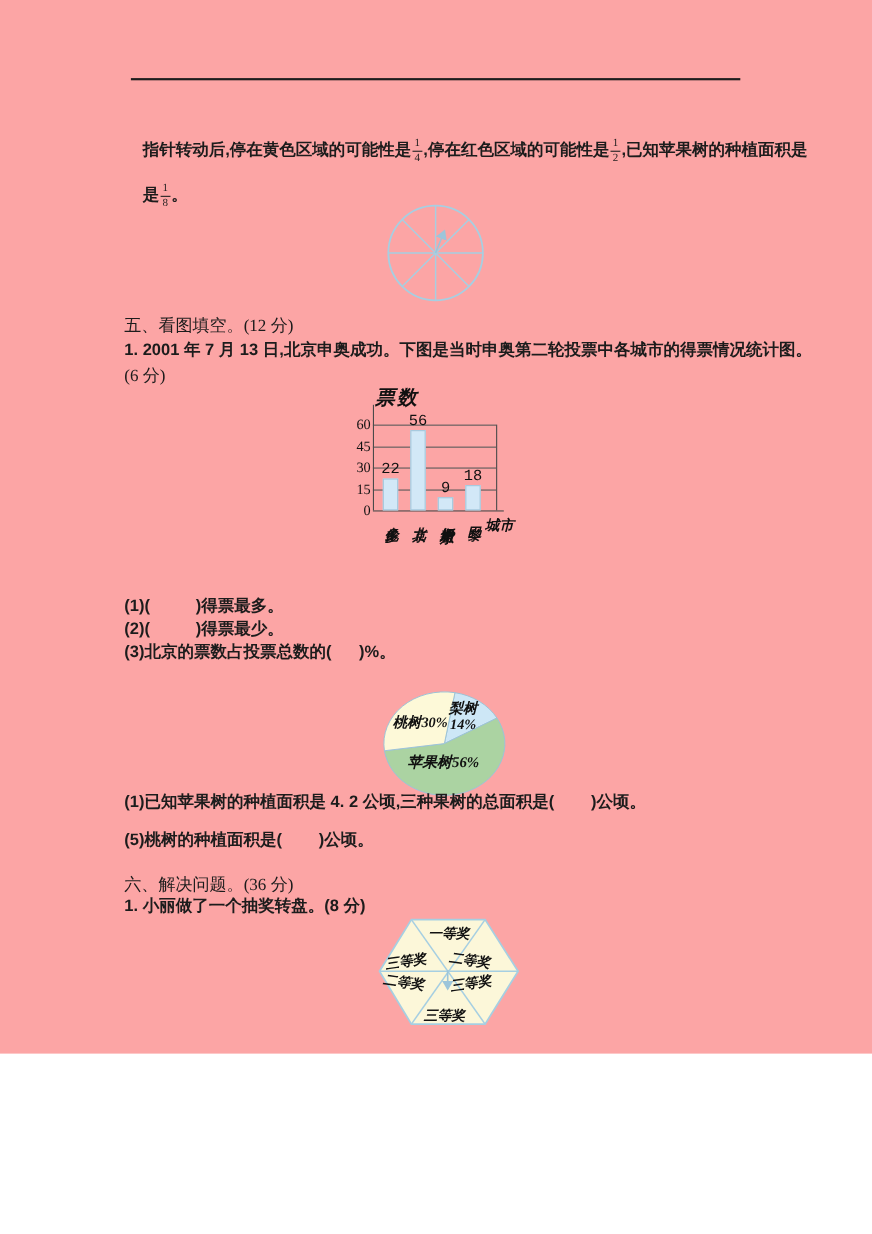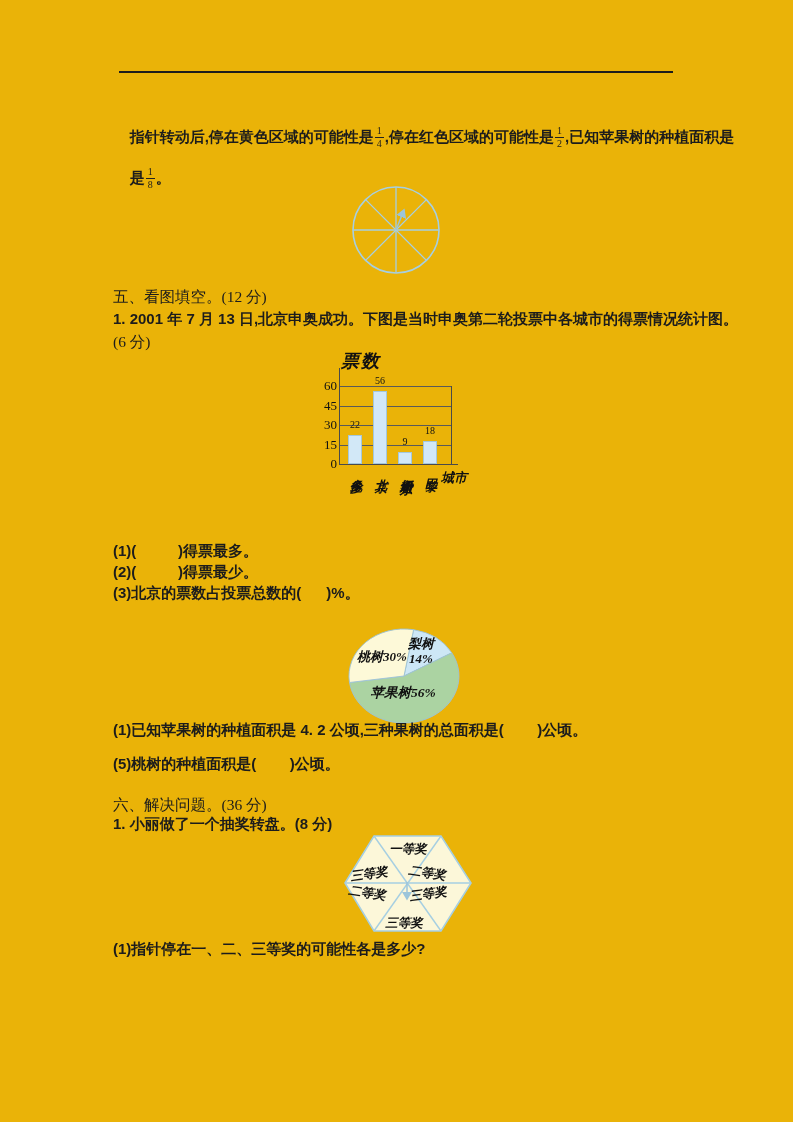--- a/index.html
+++ b/index.html
@@ -1,35 +1,35 @@
 <!DOCTYPE html>
 <html><head>
 <meta charset="utf-8">
 <style>
   html,body{margin:0;padding:0;background:#ffffff;}
-  #page{position:relative;width:793px;height:1122px;background:#eab308;overflow:hidden;
+  #page{position:relative;width:793px;height:958px;background:#fca5a5;overflow:hidden;
         font-family:"Liberation Sans",sans-serif;color:#1c1c1c;}
   .abs{position:absolute;}
   .hei{font-weight:bold;font-size:15px;line-height:20px;white-space:pre;}
   .song{font-family:"Liberation Serif",serif;font-weight:normal;font-size:15.5px;line-height:20px;white-space:pre;}
   .divider{height:1.5px;background:#1d1d1d;}
   
   .frac{display:inline-block;vertical-align:-5px;text-align:center;
         font-family:"Liberation Serif",serif;font-size:10px;line-height:1;margin:0 1px;font-weight:normal;}
   .frac .num{display:block;border-bottom:1px solid #222;padding:0 2px 1px;}
   .frac .den{display:block;padding-top:1px;}
   
   #bar-chart{left:325px;top:348px;width:190px;height:200px;}
   #bar-chart .axis{position:absolute;background:#4a4a4a;}
   #bar-chart .grid{position:absolute;height:1px;background:#5a5a5a;}
   #bar-chart .bar{position:absolute;box-sizing:border-box;}
   #bar-chart .tick{position:absolute;width:26px;text-align:right;
         font-family:"Liberation Serif",serif;font-size:13px;color:#111;}
   #bar-chart .val{position:absolute;width:22px;text-align:center;
-        font-family:Liberation Serif, serif;font-size:10px;color:#111;}
+        font-family:Liberation Mono, monospace;font-size:14px;color:#111;}
   #bar-chart .cat{position:absolute;writing-mode:vertical-rl;text-orientation:upright;
         width:15px;text-align:left;font-family:"Liberation Serif",serif;font-style:italic;
         font-weight:600;font-size:12.5px;line-height:15px;color:#111;letter-spacing:1px;}
   .kai{font-family:"Liberation Serif",serif;font-style:italic;font-weight:600;color:#111;}
   
   .pie-label{position:absolute;font-family:"Liberation Serif",serif;font-style:italic;
         font-weight:600;color:#111;text-align:center;}
   
   .hex-label{position:absolute;width:52px;text-align:center;font-family:"Liberation Serif",serif;
         font-style:italic;font-weight:600;font-size:12.5px;color:#111;}
@@ -137,15 +137,14 @@
       <line x1="67" y1="53" x2="67" y2="70" stroke="#9cc5da" stroke-width="1.5" marker-end="url(#arrow-head2)"></line>
     </svg>
     <div class="hex-label" style="left:42px;top:12px;">一等奖</div>
     <div class="hex-label" style="left:3px;top:37px;transform:rotate(-8deg);">三等奖</div>
     <div class="hex-label" style="left:61px;top:36px;transform:rotate(8deg);">二等奖</div>
     <div class="hex-label" style="left:1px;top:56px;transform:rotate(8deg);">二等奖</div>
     <div class="hex-label" style="left:62px;top:57px;transform:rotate(-8deg);">三等奖</div>
     <div class="hex-label" style="left:38px;top:86px;">三等奖</div>
   </div>
 
-  <div class="abs hei" style="left:113px;top:939px;">(1)指针停在一、二、三等奖的可能性各是多少?</div>
 
 </div>
 
 </body></html>

